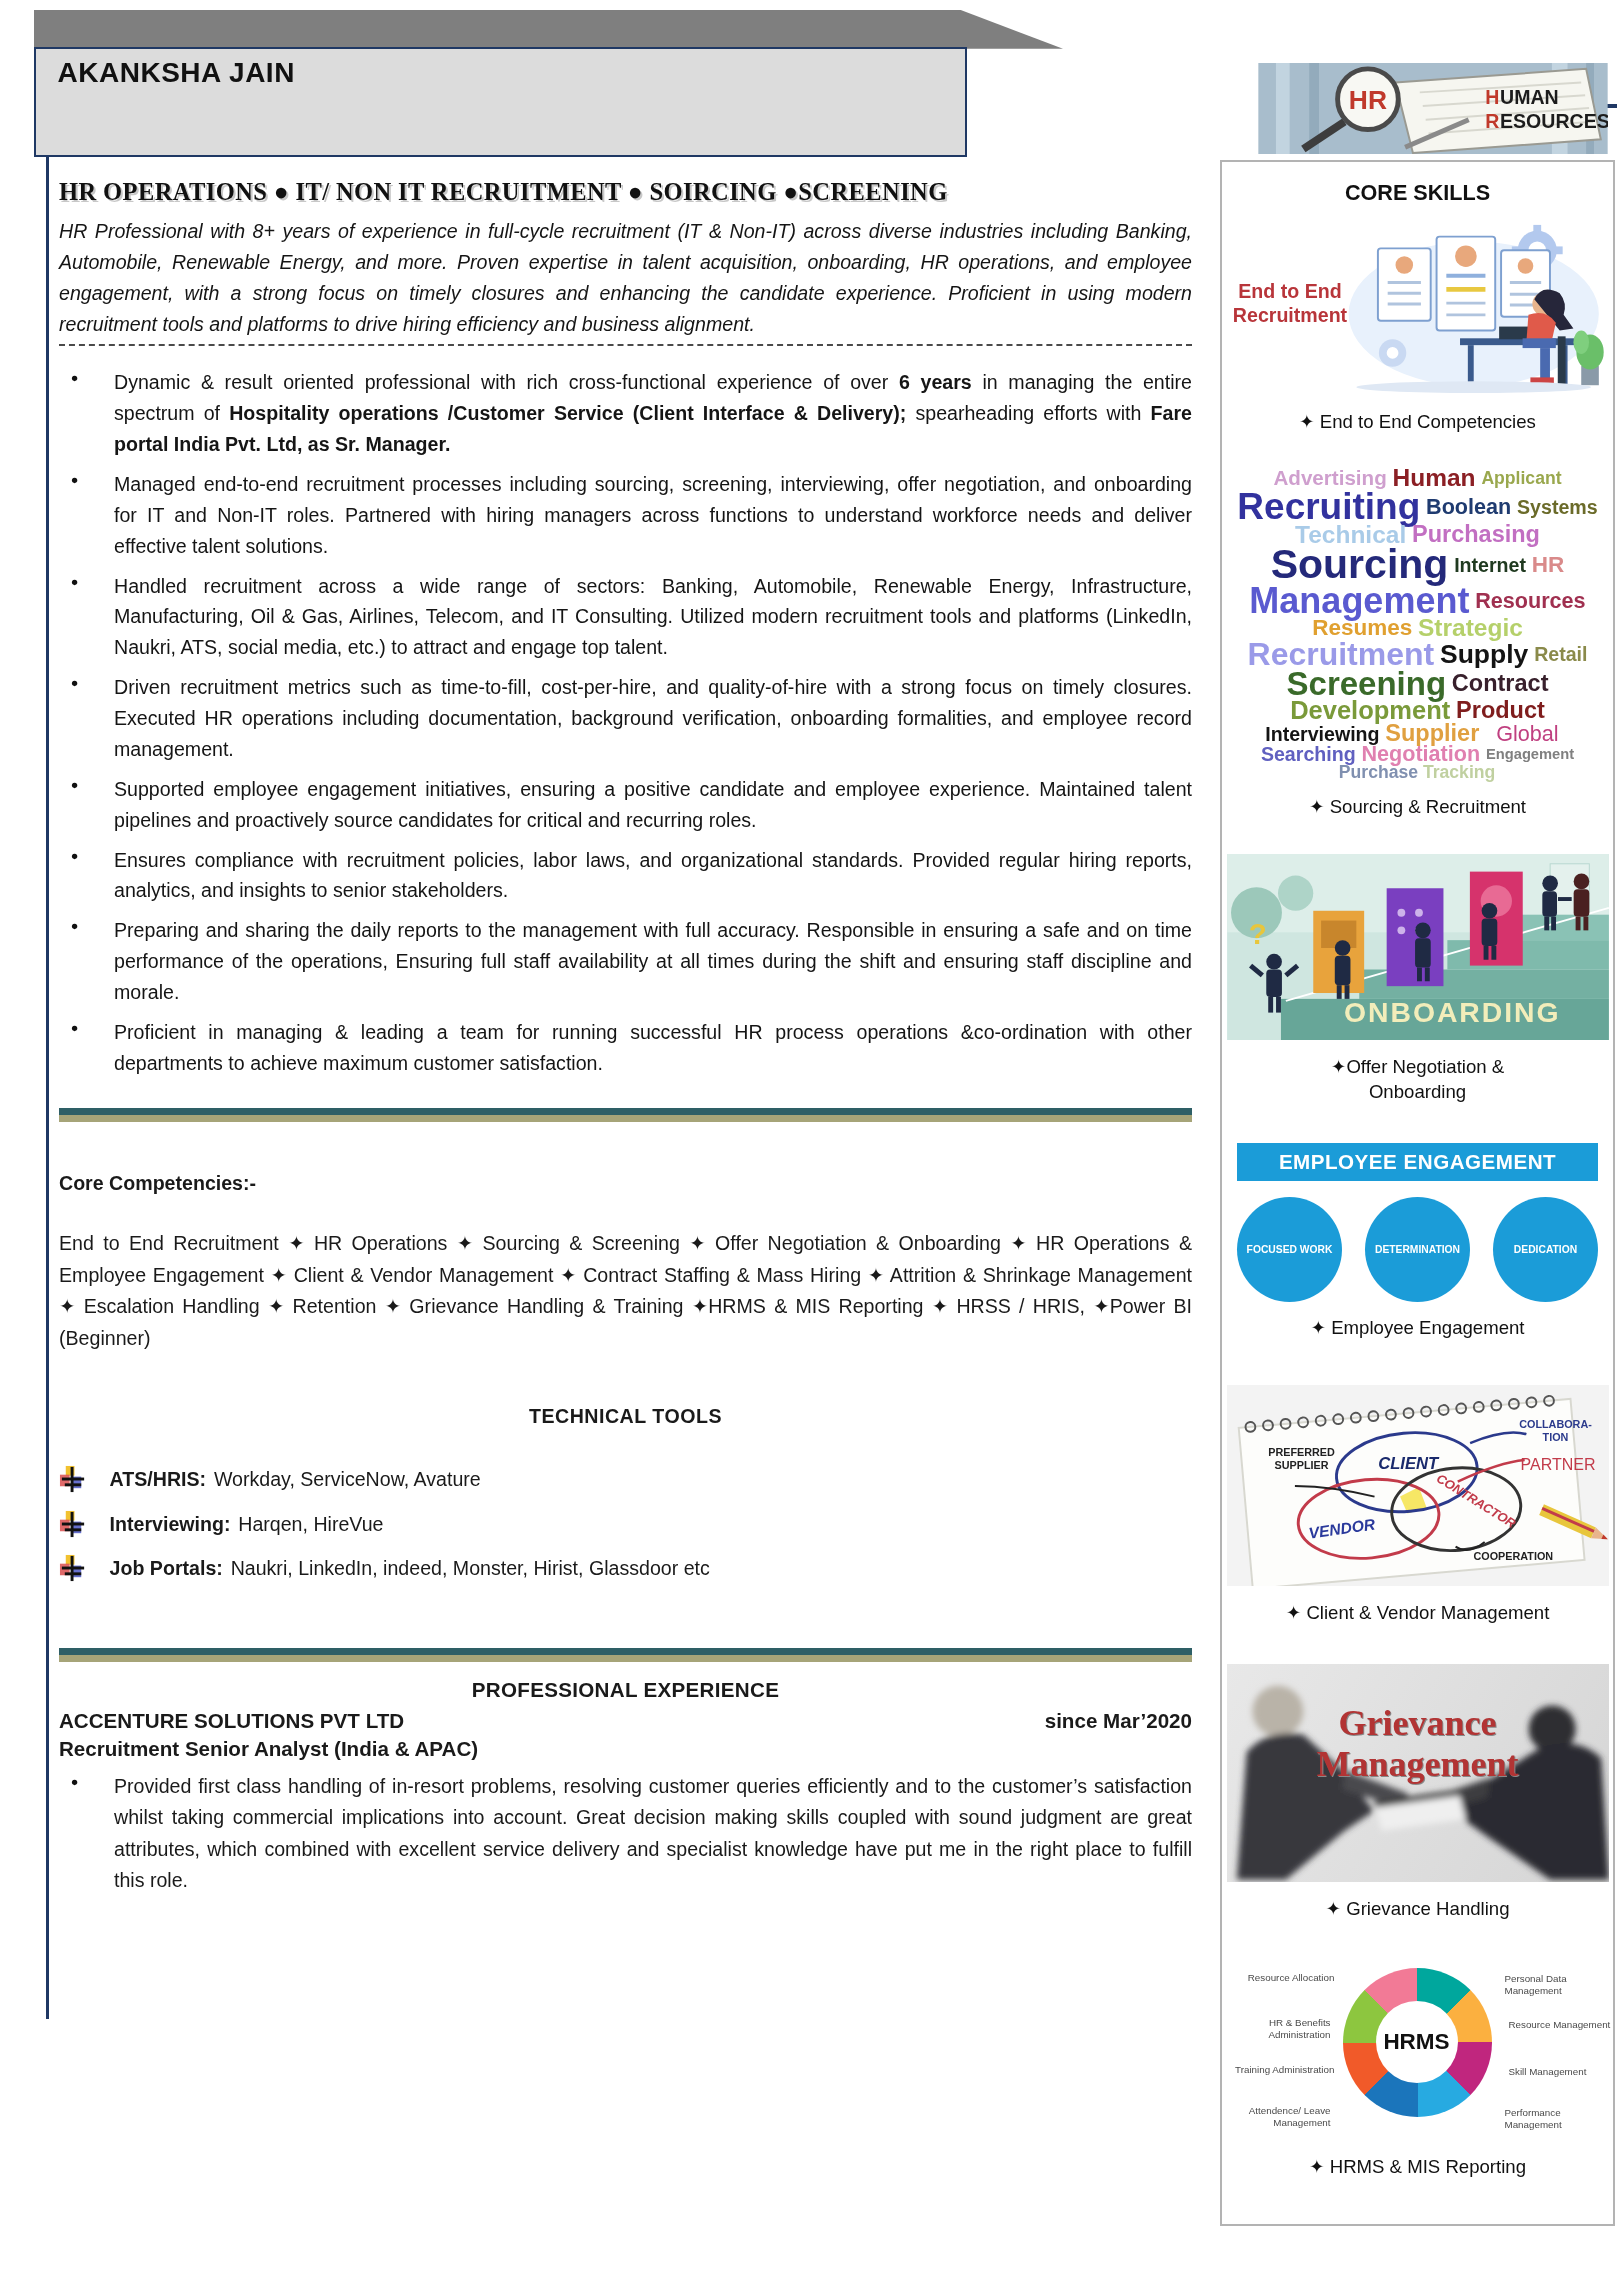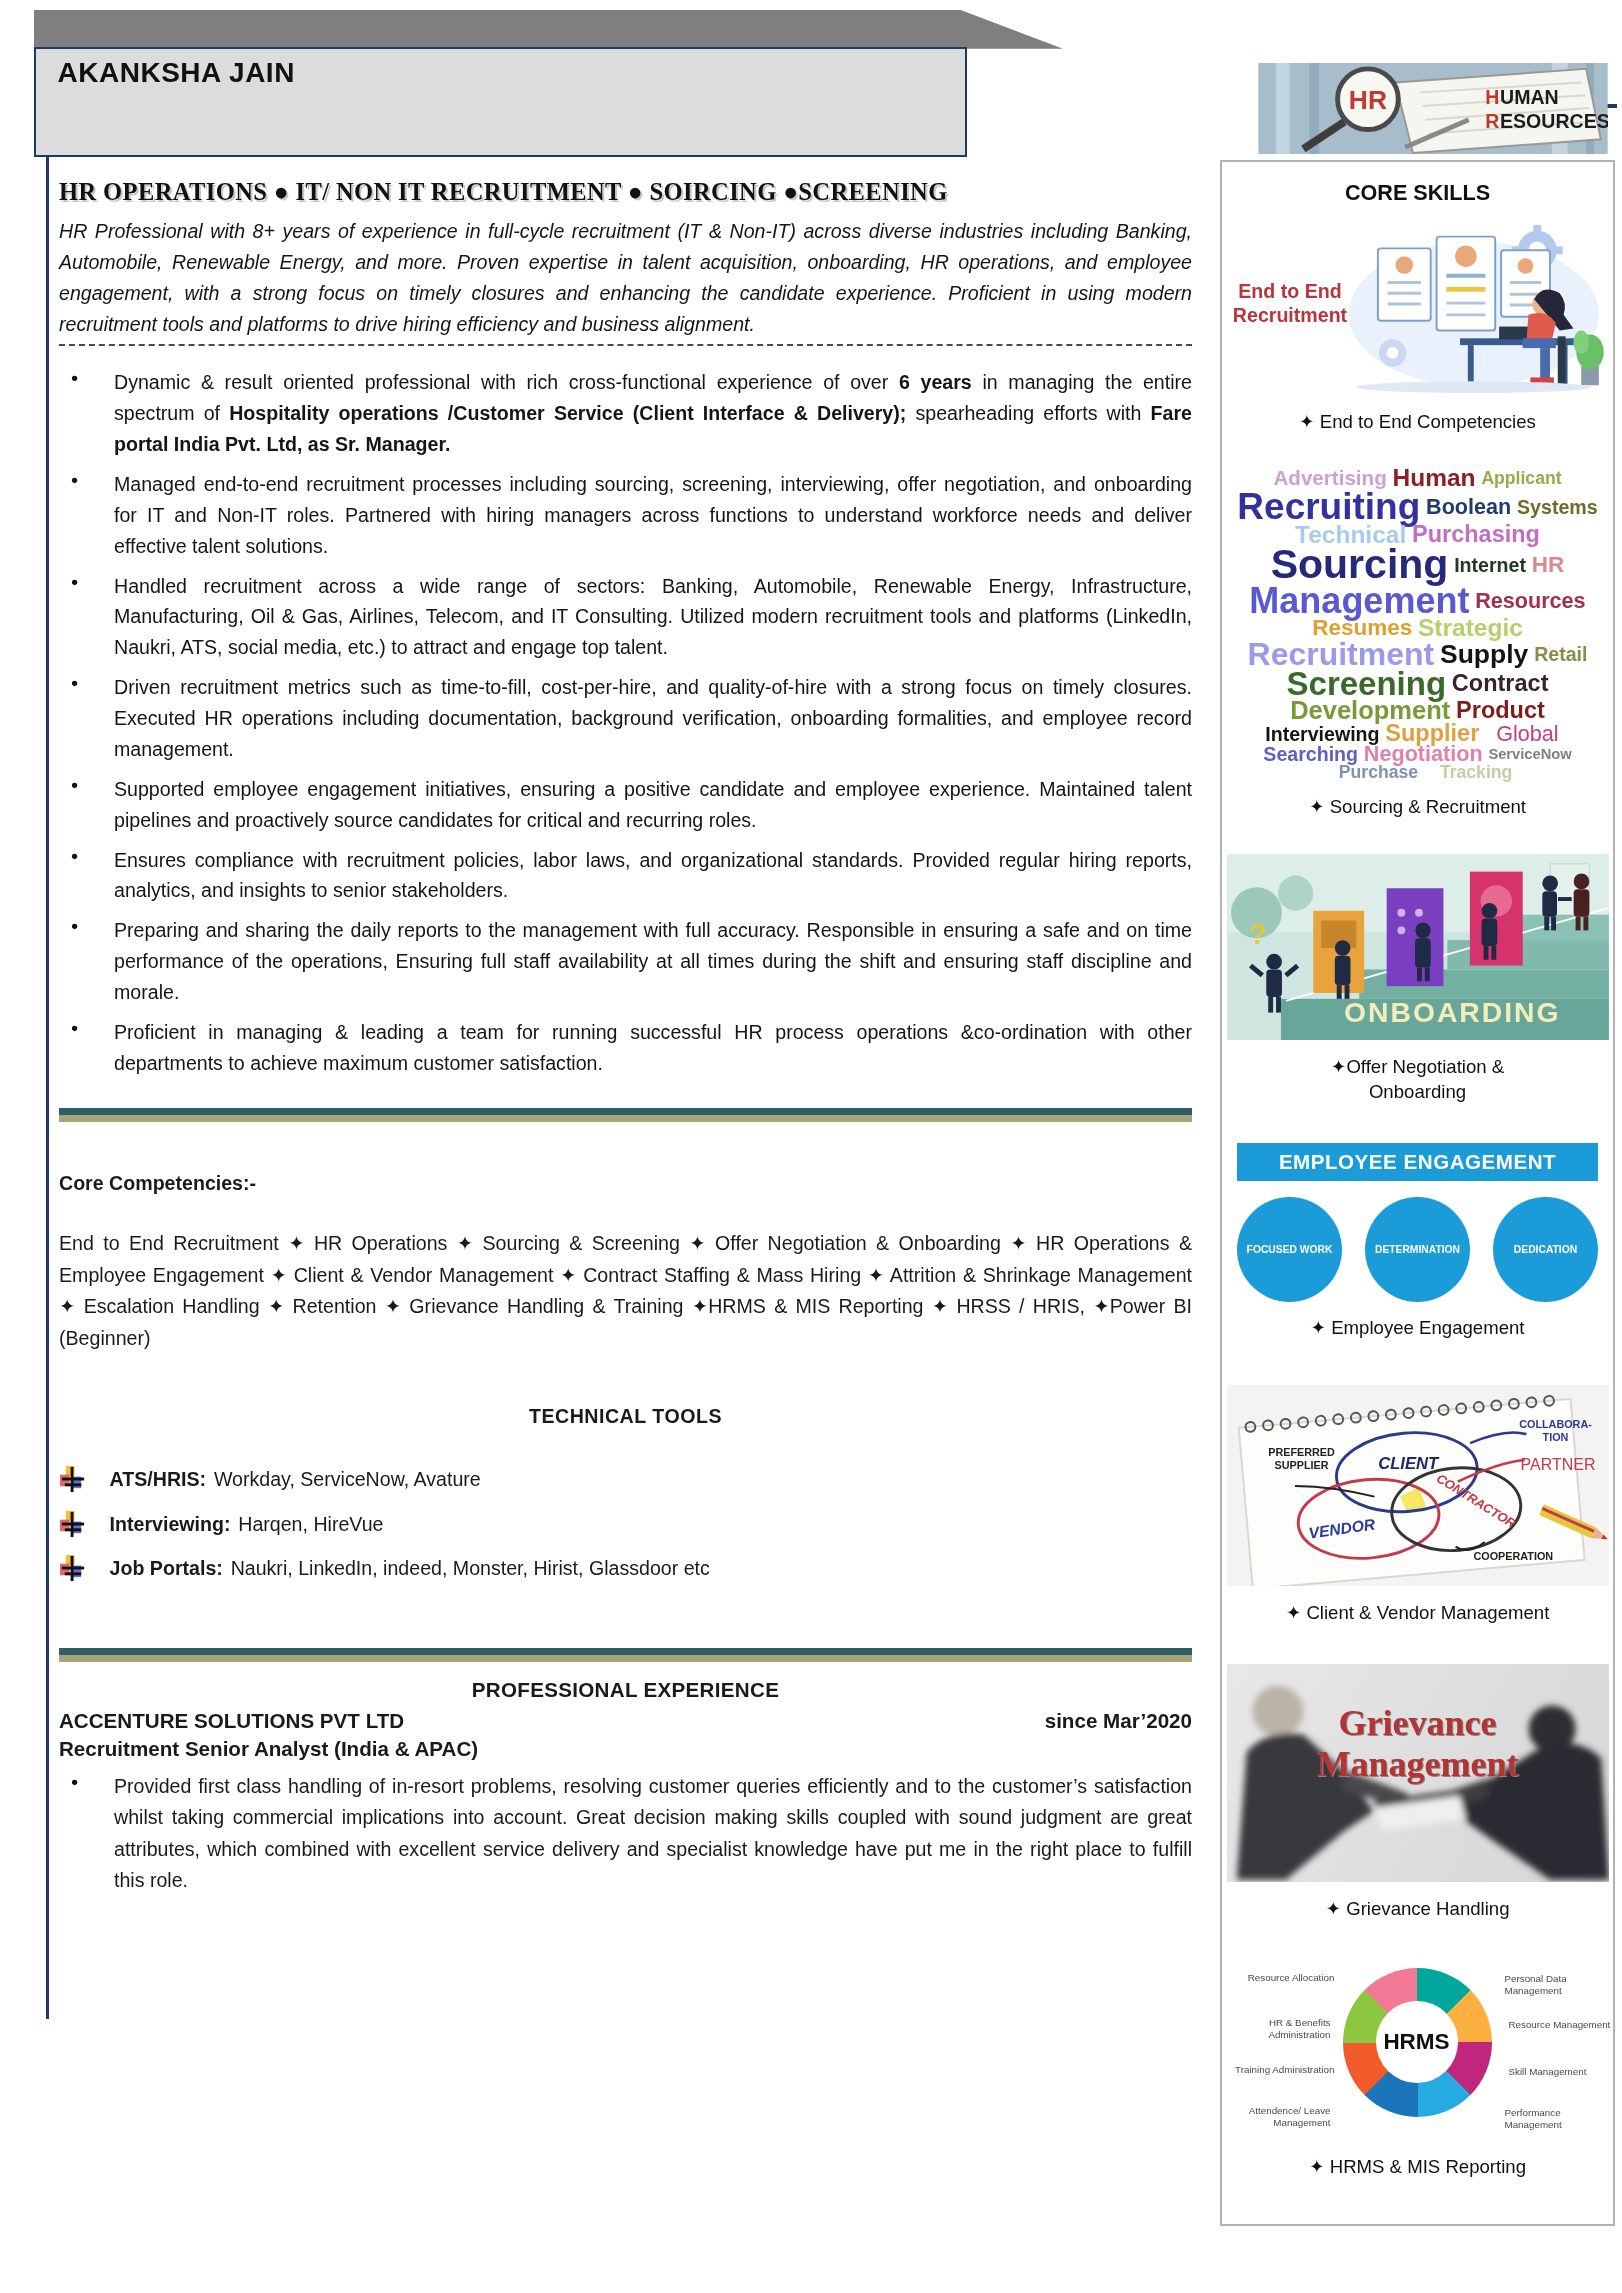--- a/index.html
+++ b/index.html
@@ -307,22 +307,22 @@
         <span style="color: rgb(138, 138, 74); font-size: 19.6px; margin: 0px 2.9px;">Retail</span>
         <span style="color: rgb(58, 106, 42); font-size: 33px; font-weight: 700; margin: 0px 2.9px;">Screening</span>
         <span style="color: rgb(56, 32, 44); font-size: 23.5px; font-weight: 700; margin: 0px 2.9px;">Contract</span>
         <span style="color: rgb(122, 154, 58); font-size: 25.5px; font-weight: 700; margin: 0px 2.9px;">Development</span>
         <span style="color: #7f1d1d; font-size: 23.5px; font-weight: 700; margin: 0px 2.9px;">Product</span>
         <span style="color: rgb(20, 20, 20); font-size: 19.6px; font-weight: 700; margin: 0px 2.9px;">Interviewing</span>
         <span style="color: rgb(224, 160, 64); font-size: 23.5px; font-weight: 700; margin: 0px 2.9px;">Supplier</span>
         <span style="color: rgb(192, 64, 128); font-size: 21.6px; font-weight: 400; margin: 0px 14px;">Global</span>
         <span style="color: rgb(96, 96, 192); font-size: 19.6px; font-weight: 700; margin: 0px 2.9px;">Searching</span>
         <span style="color: rgb(224, 128, 176); font-size: 21.6px; margin: 0px 2.9px;">Negotiation</span>
-        <span style="color: rgb(128, 128, 128); font-size: 14.7px; margin: 0px 2.9px;">ServiceNow</span>
-        <span style="color: rgb(128, 144, 176); font-size: 17.6px; margin: 0px 19px;">Purchase</span>
+        <span style="color: rgb(128, 128, 128); font-size: 14.7px; margin: 0px 2.9px;">Engagement</span>
+        <span style="color: rgb(128, 144, 176); font-size: 17.6px; margin: 0px 2px;">Purchase</span>
         <span style="color: rgb(192, 208, 160); font-size: 17.6px; margin: 0px 2.9px;">Tracking</span>
       </div>
     <div class="sb-caption">✦ Sourcing &amp; Recruitment</div>
 
     <div class="onb-wrap">
       <svg width="382" height="186" viewBox="0 0 390 190">
         <rect width="390" height="190" fill="#cfe6e0"></rect>
         <rect width="390" height="80" fill="#ddeee9"></rect>
         <circle cx="30" cy="60" r="26" fill="#9cc8ba"></circle>
           <circle cx="70" cy="40" r="18" fill="#aed4c8"></circle>

